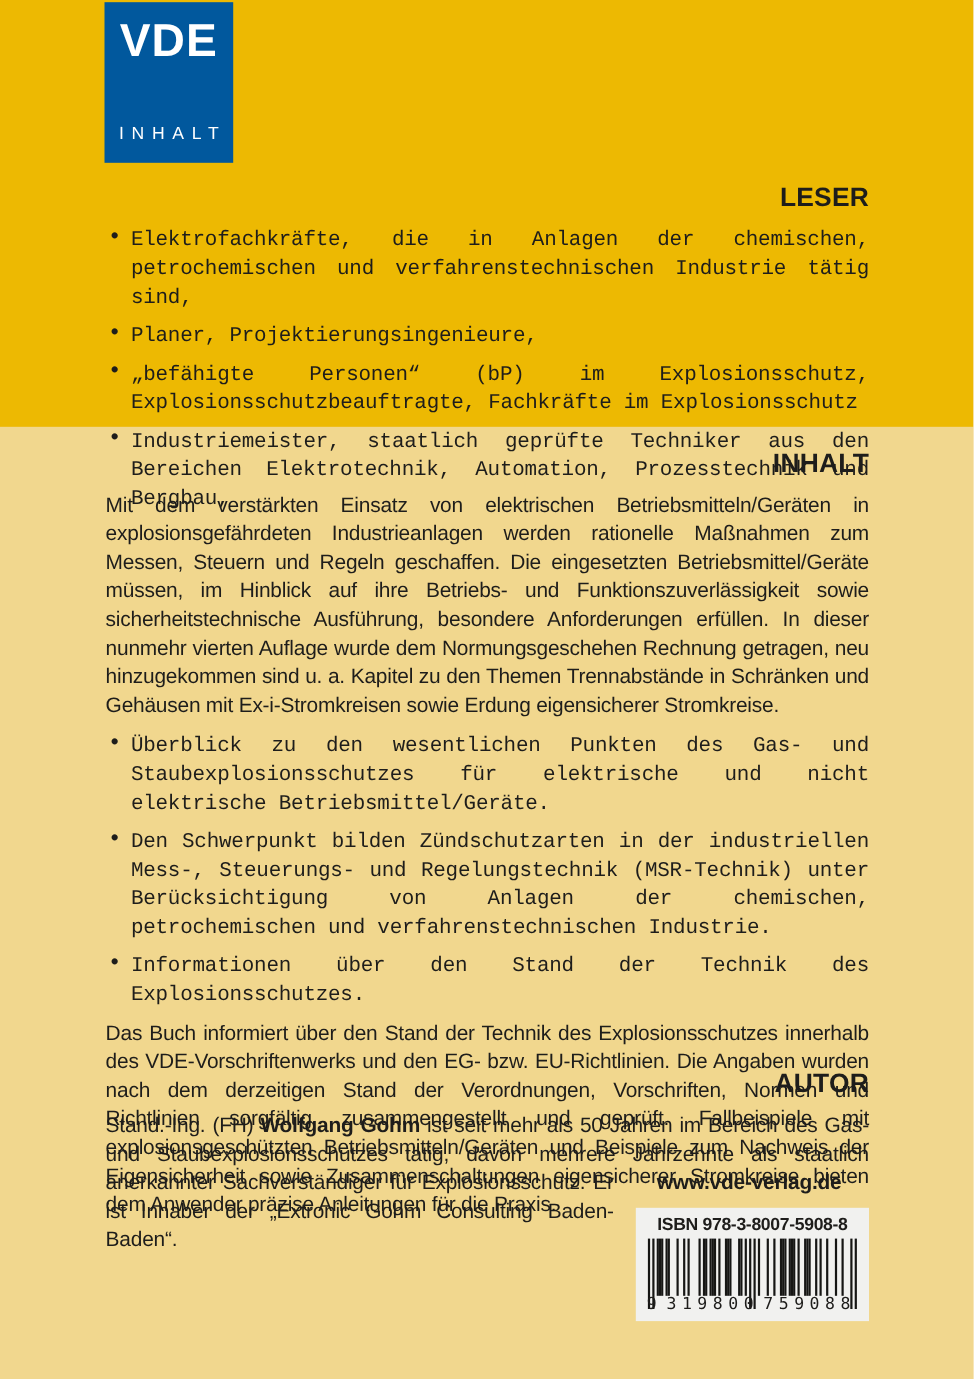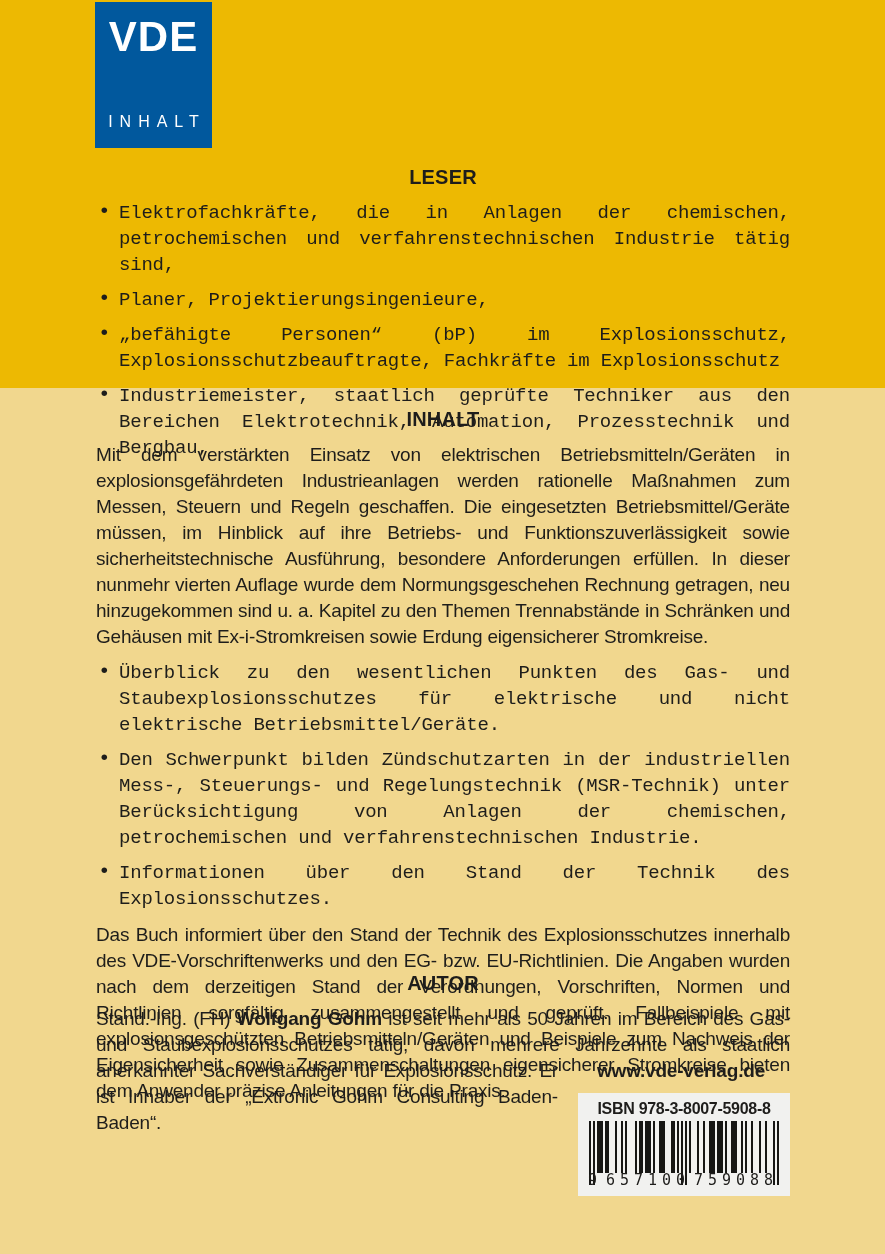--- a/index.html
+++ b/index.html
@@ -36,22 +36,22 @@
     color:#ffffff; font-size:16px; line-height:16px;
     letter-spacing:7px; text-indent:7px;
   }
   
   .col {
     position:absolute; left:96px; width:694px;
     text-align:justify;
     hyphens:auto; -webkit-hyphens:auto;
   }
   .heading {
-    font-size:20px; font-weight:bold; letter-spacing:0.2px;
-    margin-bottom:11px; text-align:center;
+    font-size:24px; font-weight:bold; letter-spacing:0.2px;
+    margin-bottom:11px; text-align:right;
   }
   .body-text { font-size:19px; line-height:26px; letter-spacing:-0.2px; }
   .para { font-size:19px; line-height:26px; letter-spacing:-0.2px; margin-bottom:10px; }
   ul.bullets { list-style:none; margin-bottom:10px;font-family:Liberation Mono, monospace; }
   ul.bullets li {
     position:relative; padding-left:23px; margin-bottom:9px;
     font-size:19px; line-height:26px; letter-spacing:-0.2px;
   }
   ul.bullets li::before {
     content:"\2022";
@@ -229,21 +229,21 @@
               <div style="flex: 0 0 2px; height: 52px; background: rgb(22, 22, 20);"></div>
               <div style="flex: 0 0 2px; height: 52px; background: transparent;"></div>
               <div style="flex: 0 0 2px; height: 52px; background: transparent;"></div>
               <div style="flex: 0 0 2px; height: 52px; background: transparent;"></div>
               <div style="flex: 0 0 2px; height: 64px; background: rgb(22, 22, 20);"></div>
               <div style="flex: 0 0 2px; height: 64px; background: transparent;"></div>
               <div style="flex: 0 0 2px; height: 64px; background: rgb(22, 22, 20);"></div>
             </div>
           <div class="digits">
             <span class="d-left">9</span>
-            <span class="d-mid">657100</span>
+            <span class="d-mid">319800</span>
             <span class="d-right">759088</span>
           </div>
         </div>
       </div>
       <span>Stand.-Ing. (FH) </span><span class="bold">Wolfgang Gohm</span><span> ist seit mehr als 50 Jahren im Bereich des Gas- und Staubexplosionsschutzes tätig, davon mehrere Jahrzehnte als staatlich anerkannter Sachverständiger für Explosionsschutz. Er ist Inhaber der „Extronic Gohm Consulting Baden-Baden“.</span>
     </div>
   </div>
 
 </div>
 

